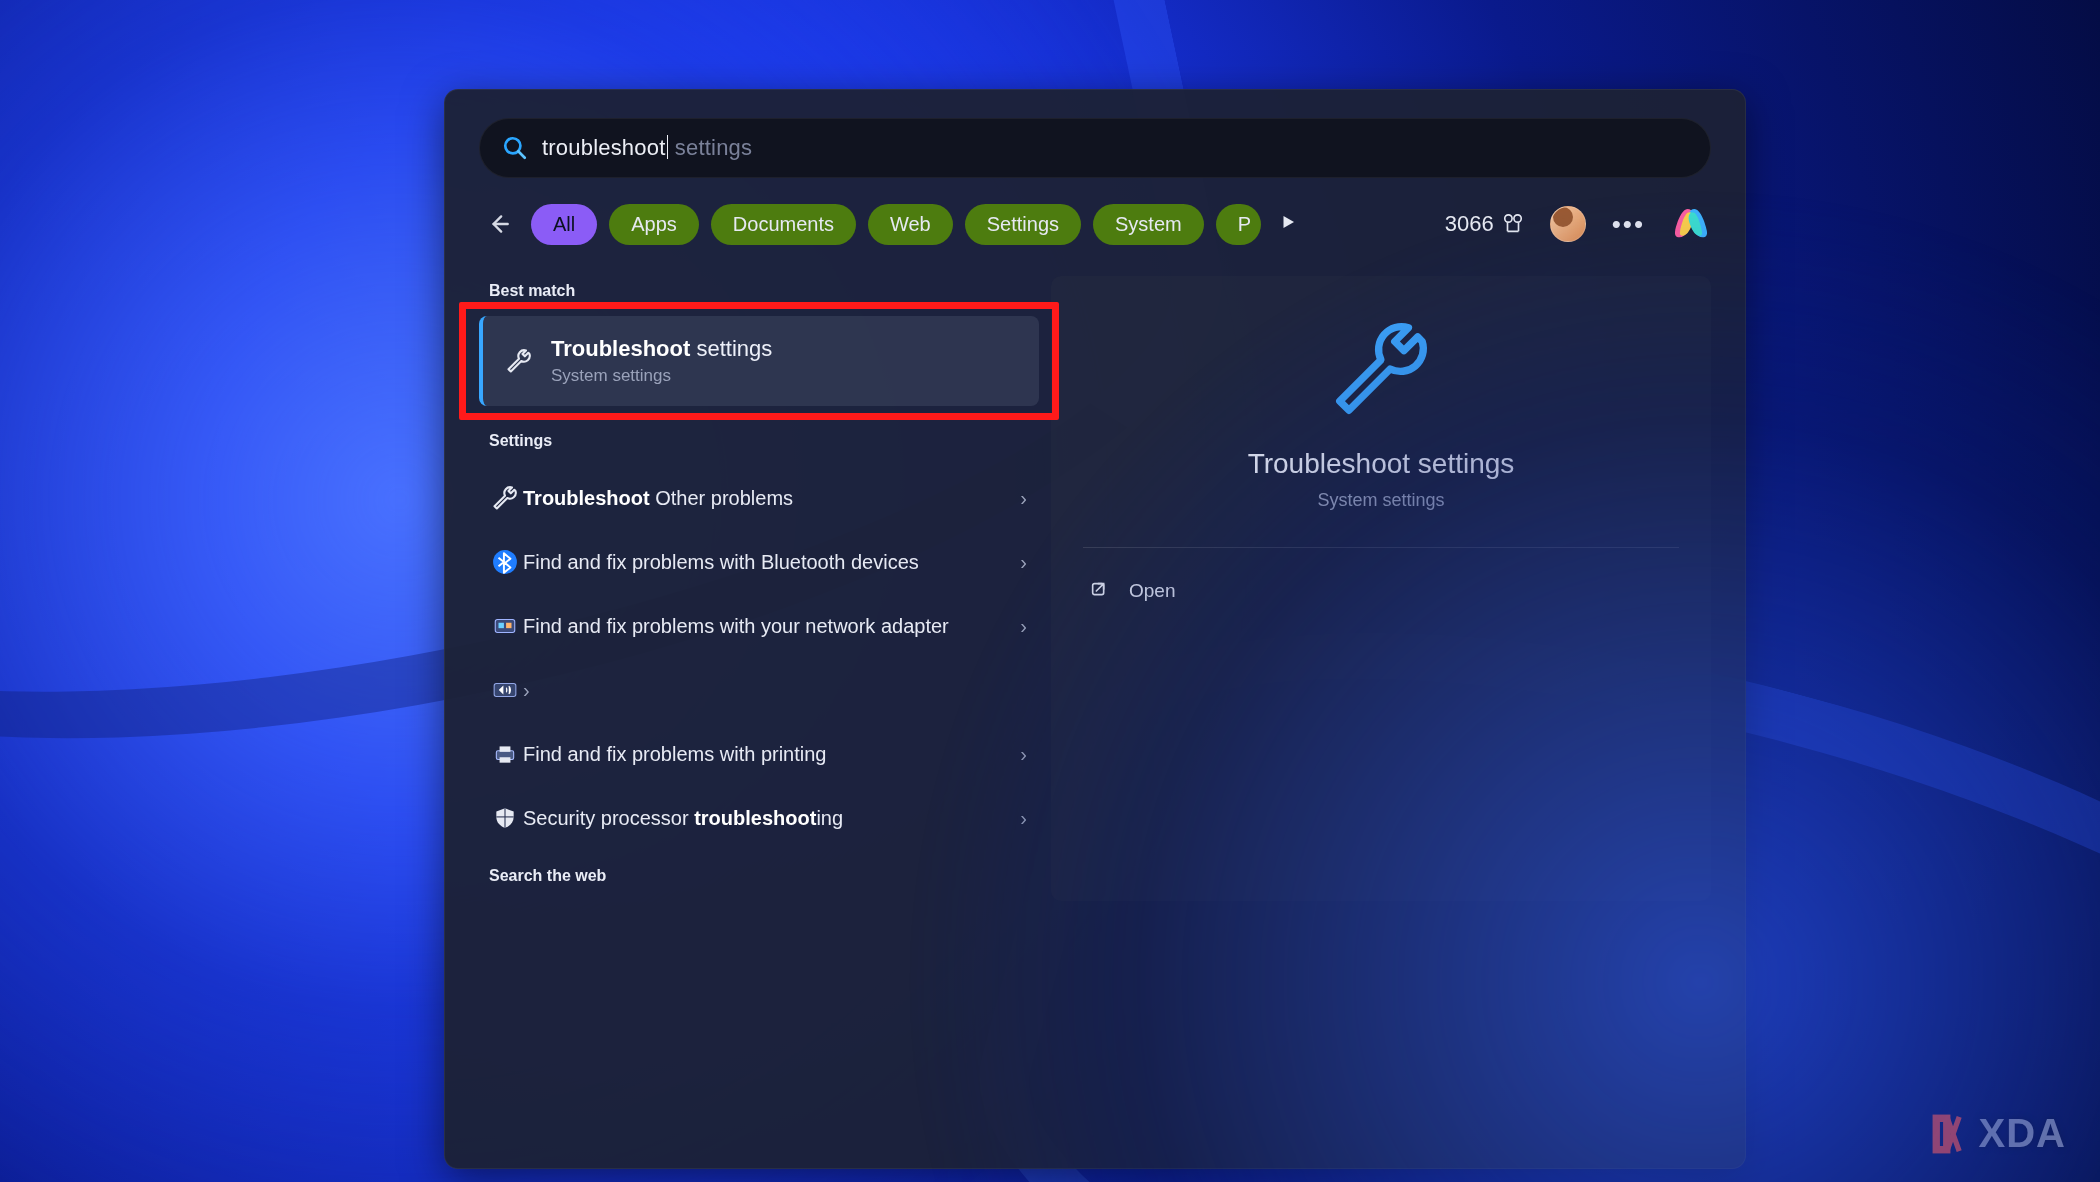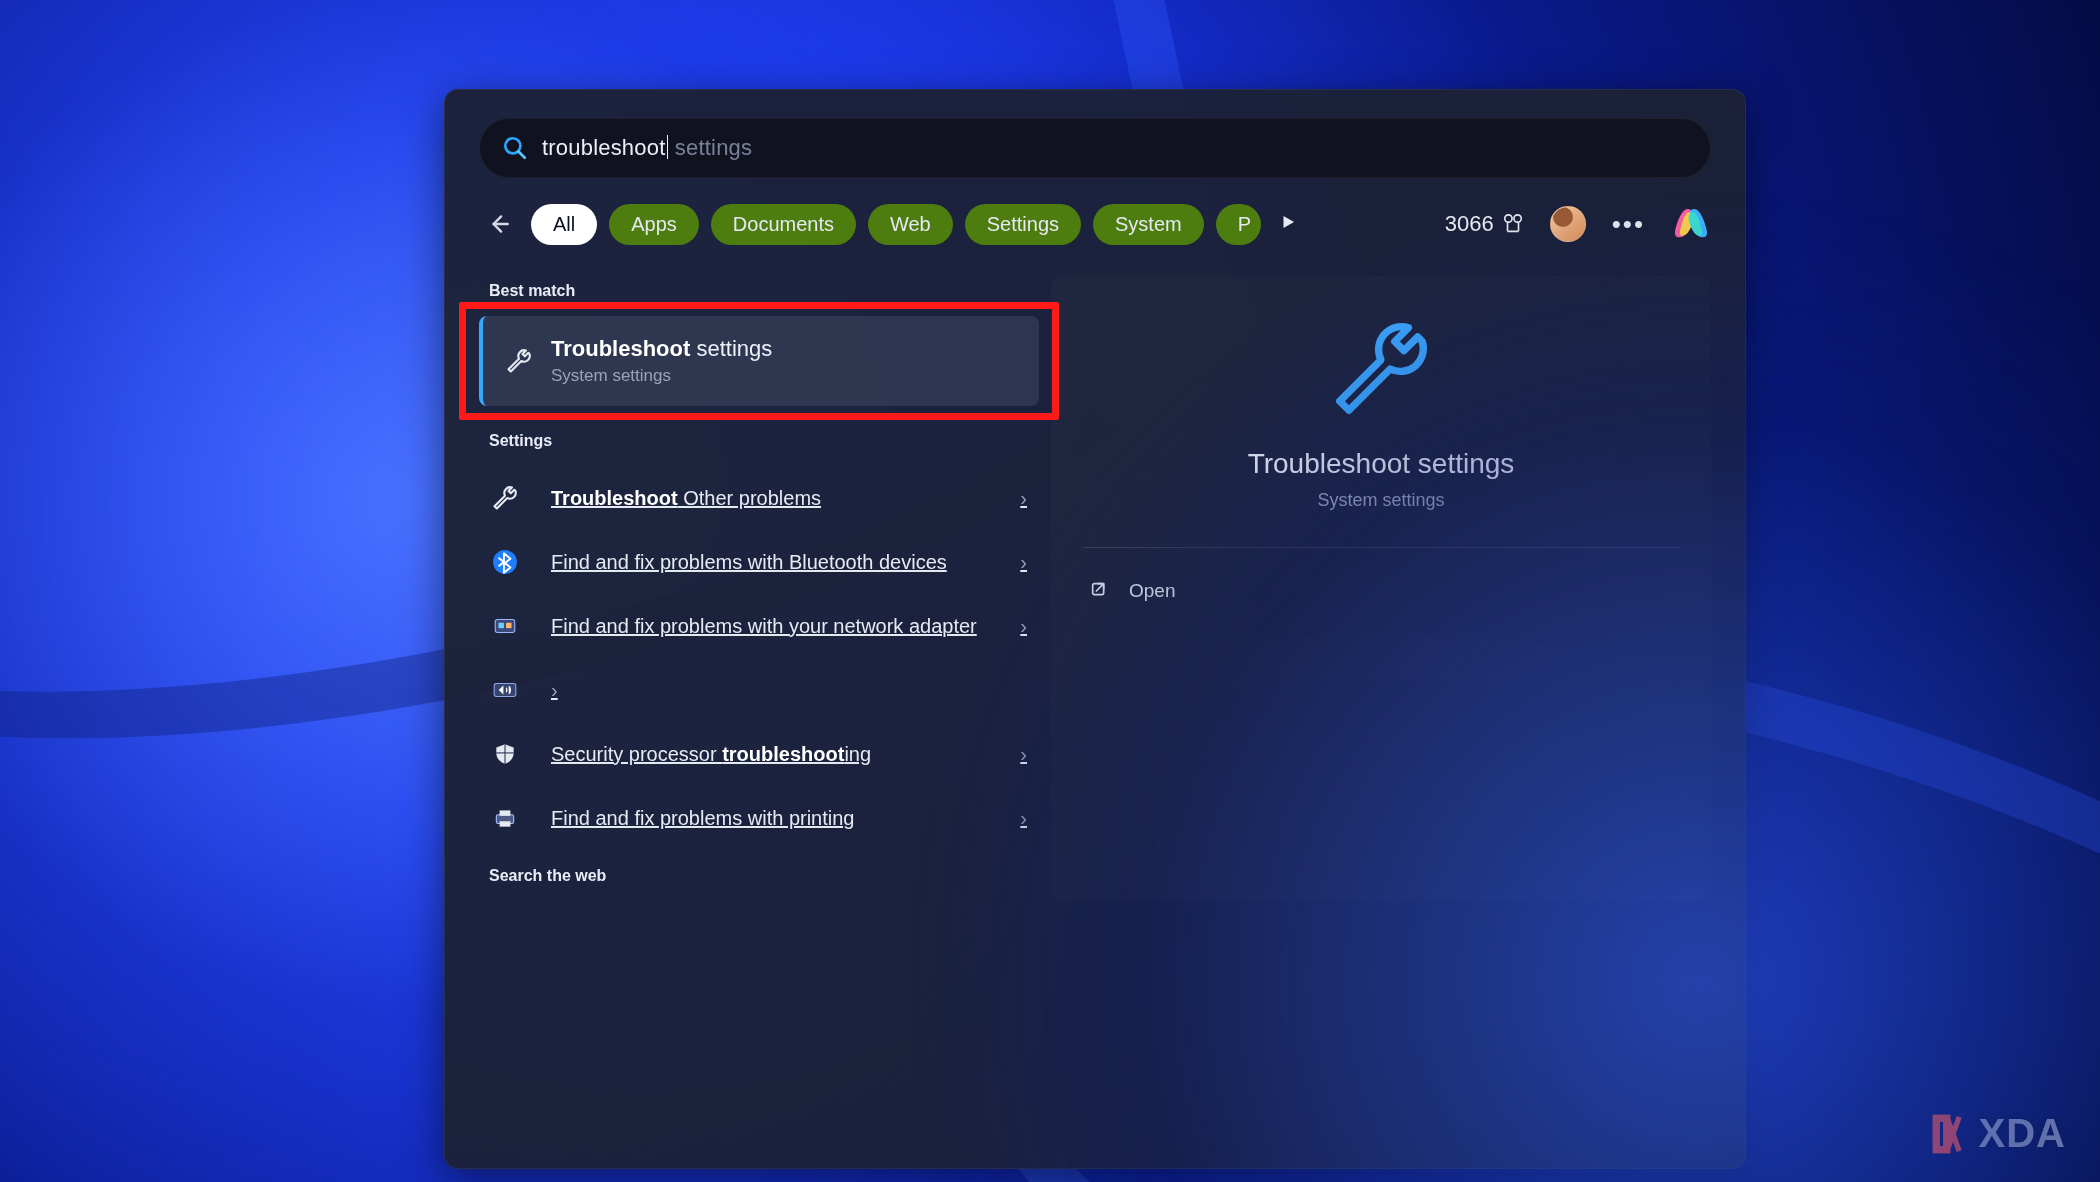--- a/index.html
+++ b/index.html
@@ -75,21 +75,21 @@
   .back-btn { width: 40px; display:flex; align-items:center; justify-content:center; color:#d6d9e4; }
   .chip {
     background: #4d7c0f;
     color: #e6e9f2;
     border-radius: 22px;
     padding: 9px 22px;
     font-size: 20px;
     white-space: nowrap;
     cursor: pointer;
   }
-  .chip.active { background: #ffffff; color: #0b1120; font-weight: 500; }
+  .chip.active { background: #8b5cf6; color: #0b1120; font-weight: 500; }
   .chip.cut { padding-right: 10px; }
   .play-ic { color:#e6e9f2; font-size:20px; margin-left: 6px; }
   .filter-right { position:absolute; right:0; top:0; height:48px; display:flex; align-items:center; gap:26px; }
   .points { color:#e6e9f2; font-size:22px; display:flex; align-items:center; gap:8px; }
   .avatar { width:36px; height:36px; border-radius:50%; background: linear-gradient(135deg,#f3c9a6 0%, #e08f54 100%); border:1px solid rgba(255,255,255,0.15); position:relative; overflow:hidden; }
   .avatar::after { content:""; position:absolute; width:20px; height:20px; background:#9b5b33; border-radius:50%; left:2px; top:0; }
   .ellipsis { color:#e6e9f2; font-size:26px; letter-spacing:2px; cursor:pointer; }
   .copilot { width:40px; height:40px; }
 
   .body-cols {
@@ -120,26 +120,25 @@
     left:-20px; right:-20px; top:-14px; bottom:-14px;
     border: 7px solid #ff1a1a;
     border-radius: 2px;
     pointer-events:none;
   }
   .bm-title { font-size:22px; color:#edf0f9; }
   .bm-title b { font-weight:700; color:#fff; }
   .bm-sub { font-size:17px; color:#9aa2ba; margin-top:4px; }
 
   .setting-item {
-    display:flex; align-items:center; gap:32px;
+    display:flex; align-items:center; gap:4px;
     padding: 18px 12px;
     border-radius:6px;
     cursor:pointer;
     position:relative;
-    text-decoration:underline;
   }
   .setting-item .txt { flex:1; font-size:20px; color:#e7eaf4; line-height:1.35; }
   .setting-item .txt b { font-weight:700; color:#fff; }
   .setting-item .chev { color:#9aa2ba; font-size:20px; }
   .sic { width:28px; height:28px; flex:0 0 28px; display:flex; align-items:center; justify-content:center; }
 
   .preview-icon { display:flex; justify-content:center; margin-bottom: 24px; }
   .pv-title { font-size:28px; color:#f2f4fb; text-align:center; font-weight:500; }
   .pv-sub { font-size:18px; color:#a3aac0; text-align:center; margin-top:10px; }
   .pv-div { height:1px; background: rgba(255,255,255,0.12); margin: 36px 2px 18px 2px; }
@@ -266,38 +265,38 @@
               <rect x="2" y="6" width="20" height="12" rx="2" fill="#36456f" stroke="#92a6e6" stroke-width="1"></rect>
               <path d="M7 12l3-3v6zM13 10c1 .5 1 3.5 0 4M15.5 8.5c2 1 2 6 0 7" fill="#fff" stroke="#fff" stroke-width="1"></path>
             </svg>
           </div>
         <div class="chev">›</div>
       </div>
 
       <div class="setting-item">
         <div class="sic">
             <svg viewBox="0 0 24 24" width="26" height="26">
+              <rect x="4" y="9" width="16" height="8" rx="1.5" fill="#4a5a84" stroke="#a8bbff" stroke-width="1"></rect>
+              <rect x="7" y="5" width="10" height="5" fill="#e6e9f2"></rect>
+              <rect x="7" y="15" width="10" height="5" fill="#e6e9f2"></rect>
+            </svg>
+          </div>
+        <div class="txt">Find and fix problems with printing</div>
+        <div class="chev">›</div>
+      </div>
+
+      <div class="setting-item">
+        <div class="sic">
+            <svg viewBox="0 0 24 24" width="26" height="26">
               <path d="M12 3l8 3v5c0 5-3.5 8.5-8 10-4.5-1.5-8-5-8-10V6l8-3z" fill="#e6e9f2"></path>
               <path d="M12 3v18" stroke="#2a3352" stroke-width="1"></path>
               <path d="M4 11h16" stroke="#2a3352" stroke-width="1"></path>
             </svg>
           </div>
         <div class="txt"><span>Security processor </span><b>troubleshoot</b><span>ing</span></div>
-        <div class="chev">›</div>
-      </div>
-
-      <div class="setting-item">
-        <div class="sic">
-            <svg viewBox="0 0 24 24" width="26" height="26">
-              <rect x="4" y="9" width="16" height="8" rx="1.5" fill="#4a5a84" stroke="#a8bbff" stroke-width="1"></rect>
-              <rect x="7" y="5" width="10" height="5" fill="#e6e9f2"></rect>
-              <rect x="7" y="15" width="10" height="5" fill="#e6e9f2"></rect>
-            </svg>
-          </div>
-        <div class="txt">Find and fix problems with printing</div>
         <div class="chev">›</div>
       </div>
 
       <div class="sect-head" style="margin-top:17px">Search the web</div>
     </div>
 
     <div class="right-col">
       <div class="preview-icon">
         <svg width="110" height="110" viewBox="0 0 24 24">
             <path d="M21 6a5 5 0 0 1-7 6L5 21l-2-2 9-9a5 5 0 0 1 6-7l-3 3 2 2 3-3z" fill="none" stroke="#3fa9ff" stroke-width="1.6" stroke-linejoin="round"></path>

